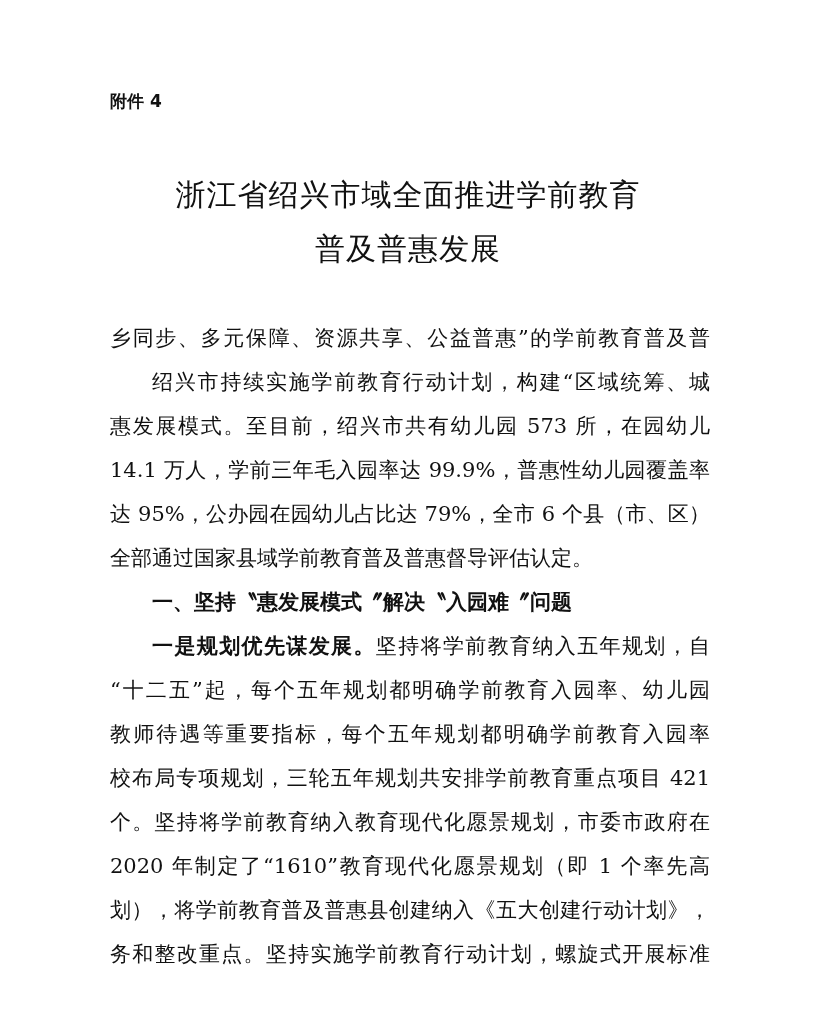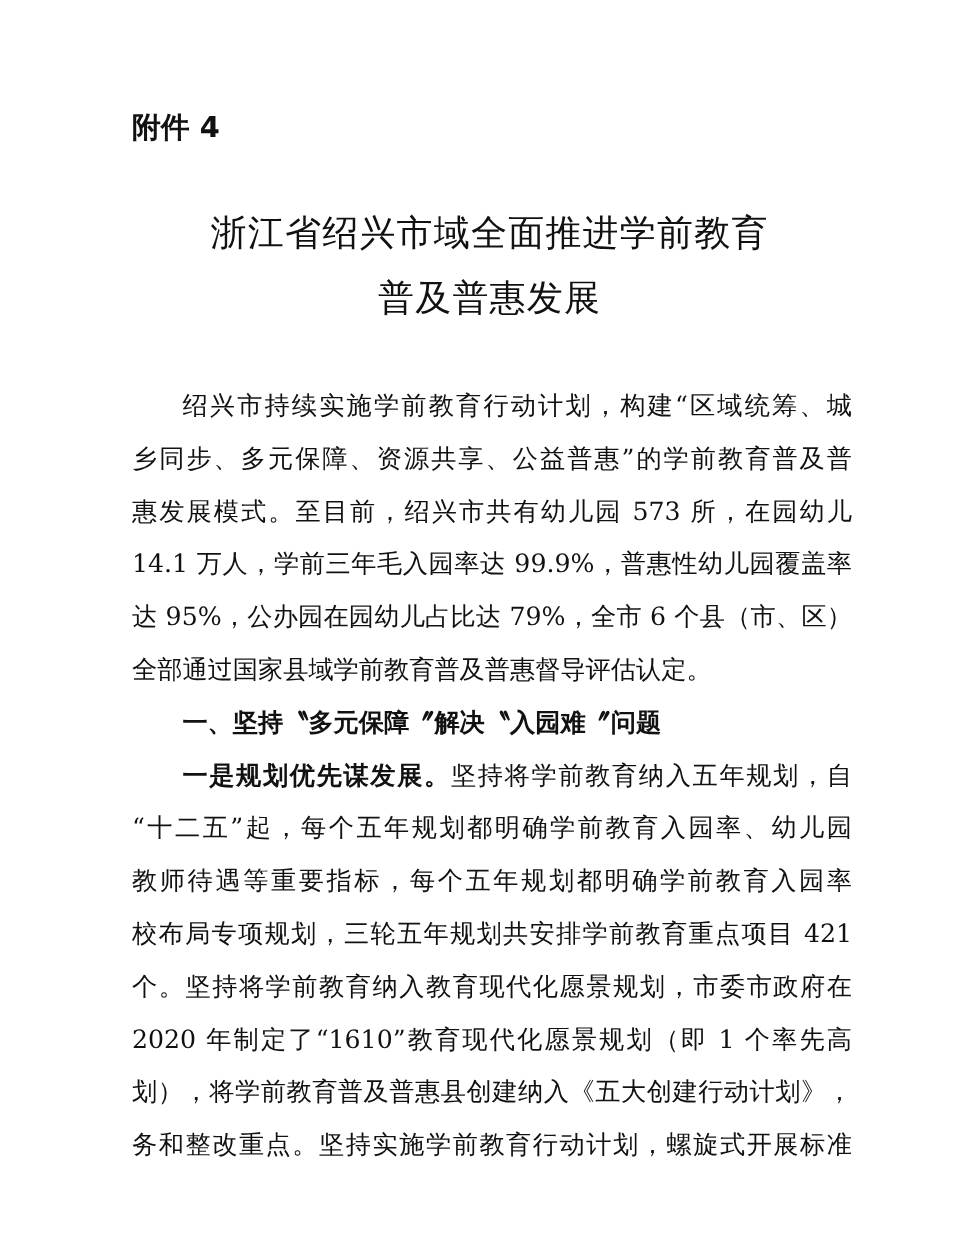--- a/index.html
+++ b/index.html
@@ -17,21 +17,21 @@
     }
     .page {
       position: relative;
       width: 816px;
       height: 1034px;
     }
     .attachment {
       position: absolute;
       left: 110px;
       top: 90px;
-      font-size: 24px;
+      font-size: 17px;
       font-weight: bold;
       font-family: "DejaVu Sans", "Liberation Sans", sans-serif;
       letter-spacing: 0px;
     }
     .title {
       position: absolute;
       left: 0;
       width: 816px;
       text-align: center;
       font-size: 30px;
@@ -79,28 +79,28 @@
 <body>
 
 <div class="page">
 
   <div class="attachment">附件 4</div>
 
   <div class="title title-line1">浙江省绍兴市域全面推进学前教育</div>
   <div class="title title-line2">普及普惠发展</div>
 
   <div class="body-text" style="top:316px;">
+    <span class="line">乡同步、多元保障、资源共享、公益普惠”的学前教育普及普</span>
     <span class="line indent">绍兴市持续实施学前教育行动计划，构建“区域统筹、城</span>
-    <span class="line">乡同步、多元保障、资源共享、公益普惠”的学前教育普及普</span>
     <span class="line">惠发展模式。至目前，绍兴市共有幼儿园 573 所，在园幼儿</span>
     <span class="line">14.1 万人，学前三年毛入园率达 99.9%，普惠性幼儿园覆盖率</span>
     <span class="line">达 95%，公办园在园幼儿占比达 79%，全市 6 个县（市、区）</span>
     <span class="line last">全部通过国家县域学前教育普及普惠督导评估认定。</span>
 
-    <span class="heading">一、坚持〝多元保障〞解决〝入园难〞问题</span>
+    <span class="heading">一、坚持〝惠发展模式〞解决〝入园难〞问题</span>
 
     <span class="line indent"><span class="lead">一是规划优先谋发展。</span><span>坚持将学前教育纳入五年规划，自</span></span>
     <span class="line">“十二五”起，每个五年规划都明确学前教育入园率、幼儿园</span>
     <span class="line">教师待遇等重要指标，每个五年规划都明确学前教育入园率</span>
     <span class="line">校布局专项规划，三轮五年规划共安排学前教育重点项目 421</span>
     <span class="line">个。坚持将学前教育纳入教育现代化愿景规划，市委市政府在</span>
     <span class="line">2020 年制定了“1610”教育现代化愿景规划（即 1 个率先高</span>
     <span class="line">划），将学前教育普及普惠县创建纳入《五大创建行动计划》，</span>
     <span class="line">务和整改重点。坚持实施学前教育行动计划，螺旋式开展标准</span>
   </div>

